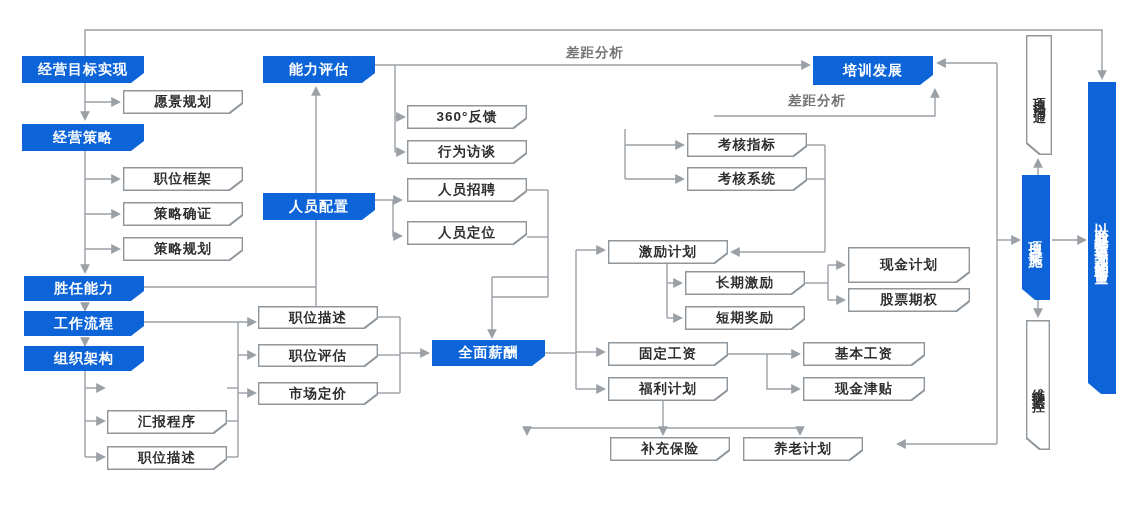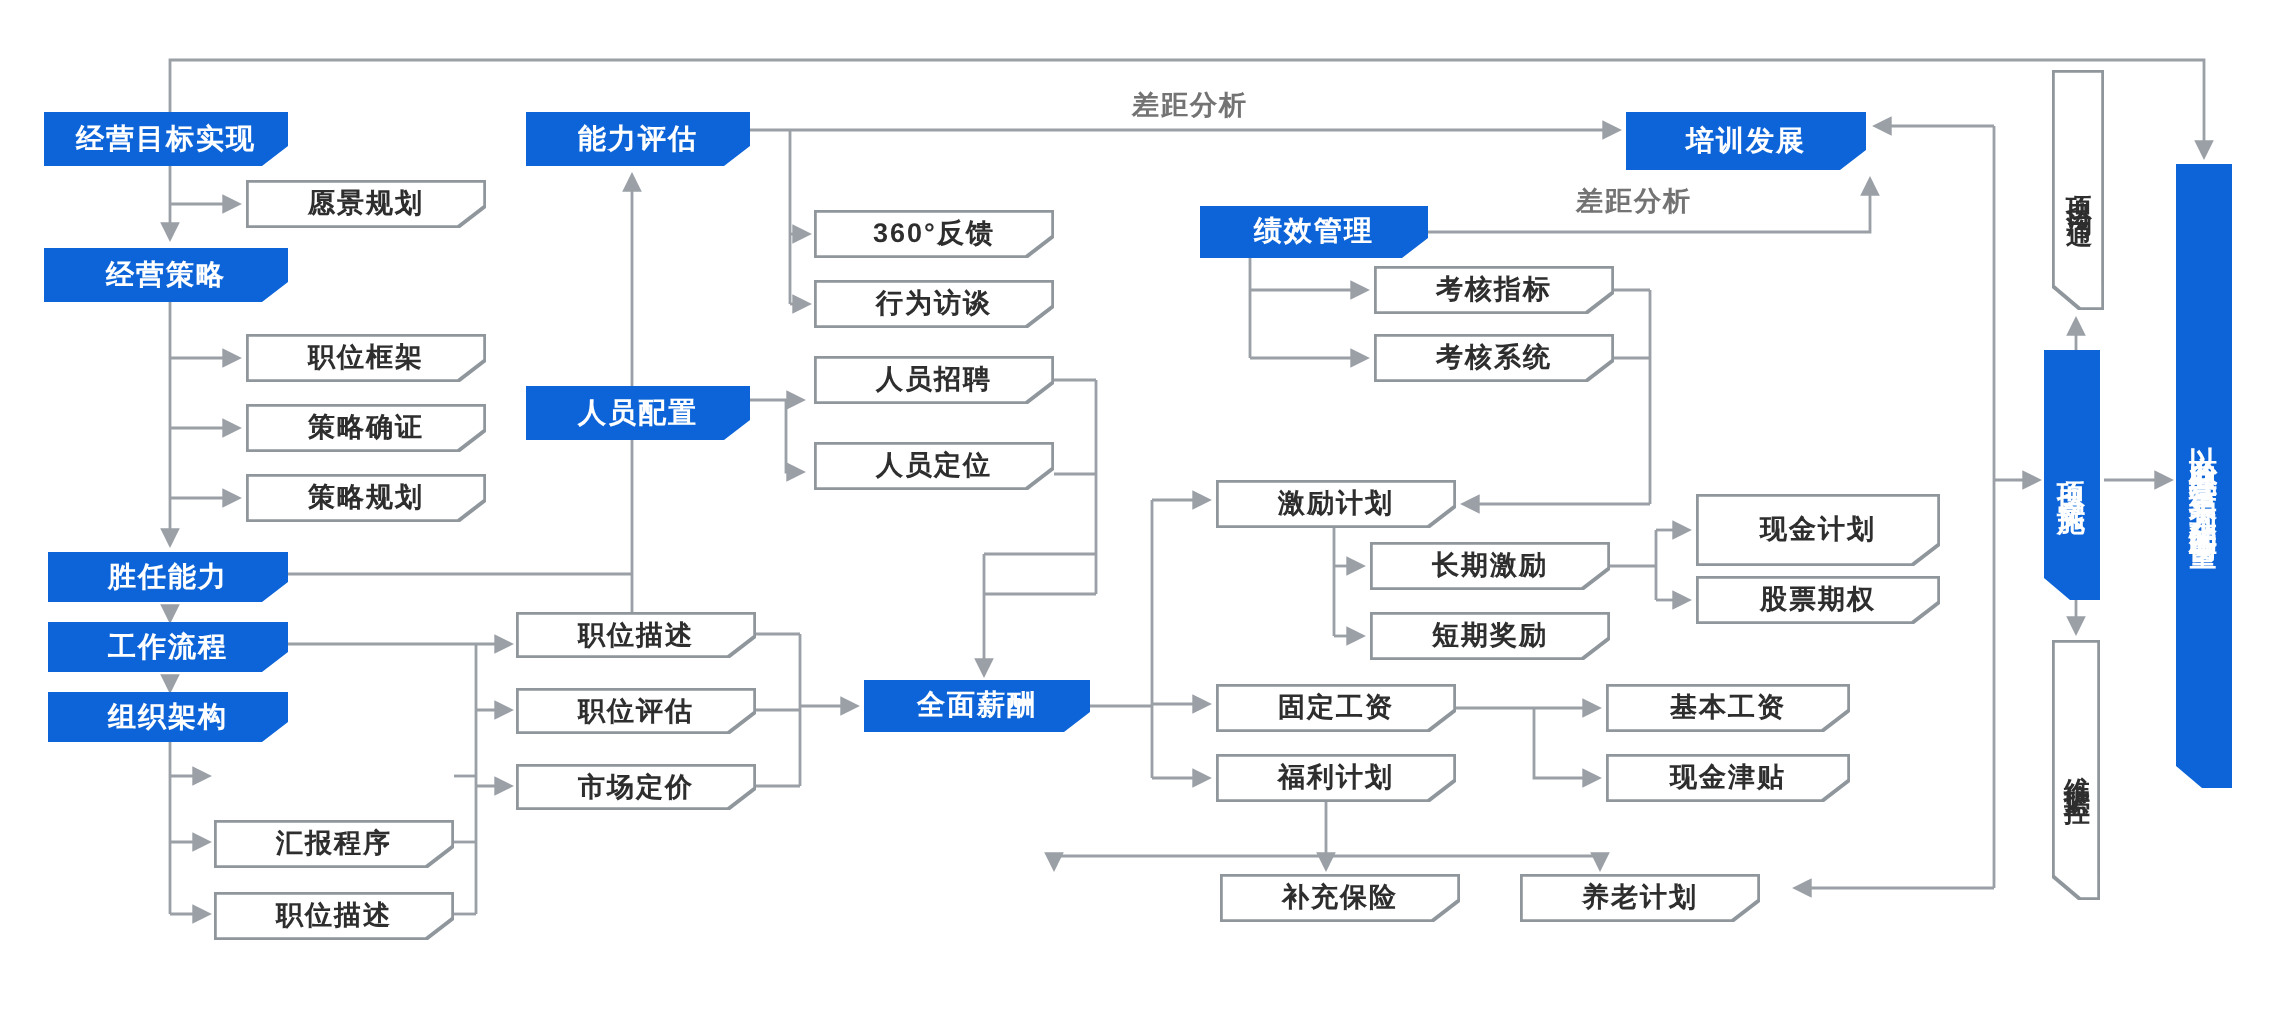--- a/index.html
+++ b/index.html
@@ -157,24 +157,20 @@
       <span class="lb">能力评估</span>
     </div>
   <div class="node blue" style="left:263px;top:193px;width:112px;height:27px">
       <i class="bg"></i>
       <span class="lb">人员配置</span>
     </div>
   <div class="node blue" style="left:432px;top:340px;width:113px;height:26px">
       <i class="bg"></i>
       <span class="lb">全面薪酬</span>
     </div>
-  <div class="node blue" style="left:600px;top:103px;width:114px;height:26px">
-      <i class="bg"></i>
-      <span class="lb">绩效管理</span>
-    </div>
   <div class="node blue" style="left:813px;top:56px;width:120px;height:29px">
       <i class="bg"></i>
       <span class="lb">培训发展</span>
     </div>
 
   <div class="node white" style="left:123px;top:90px;width:120px;height:24px">
       <i class="bg"></i>
       <i class="fg"></i>
       <span class="lb">愿景规划</span>
     </div>
@@ -291,21 +287,21 @@
   <div class="node white" style="left:803px;top:377px;width:122px;height:24px">
       <i class="bg"></i>
       <i class="fg"></i>
       <span class="lb">现金津贴</span>
     </div>
   <div class="node white" style="left:610px;top:437px;width:120px;height:24px">
       <i class="bg"></i>
       <i class="fg"></i>
       <span class="lb">补充保险</span>
     </div>
-  <div class="node white" style="left:760px;top:437px;width:120px;height:24px">
+  <div class="node white" style="left:743px;top:437px;width:120px;height:24px">
       <i class="bg"></i>
       <i class="fg"></i>
       <span class="lb">养老计划</span>
     </div>
 
   <div class="node white vert" style="left:1026px;top:35px;width:26px;height:120px">
       <i class="bg"></i>
       <i class="fg"></i>
       <span class="lb">项目沟通</span>
     </div>

